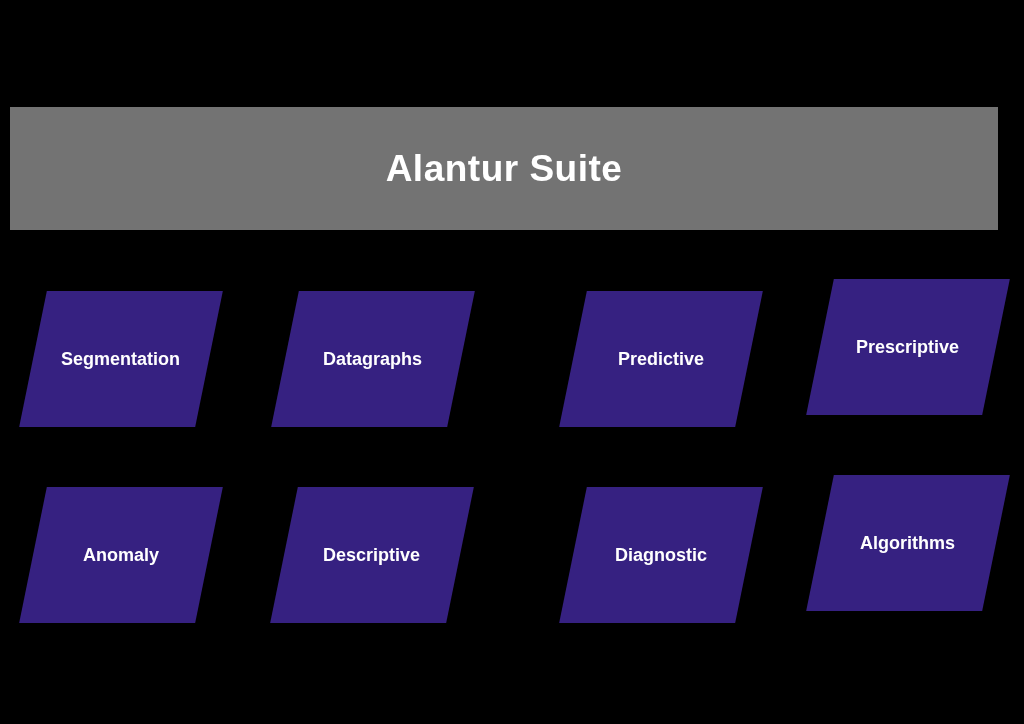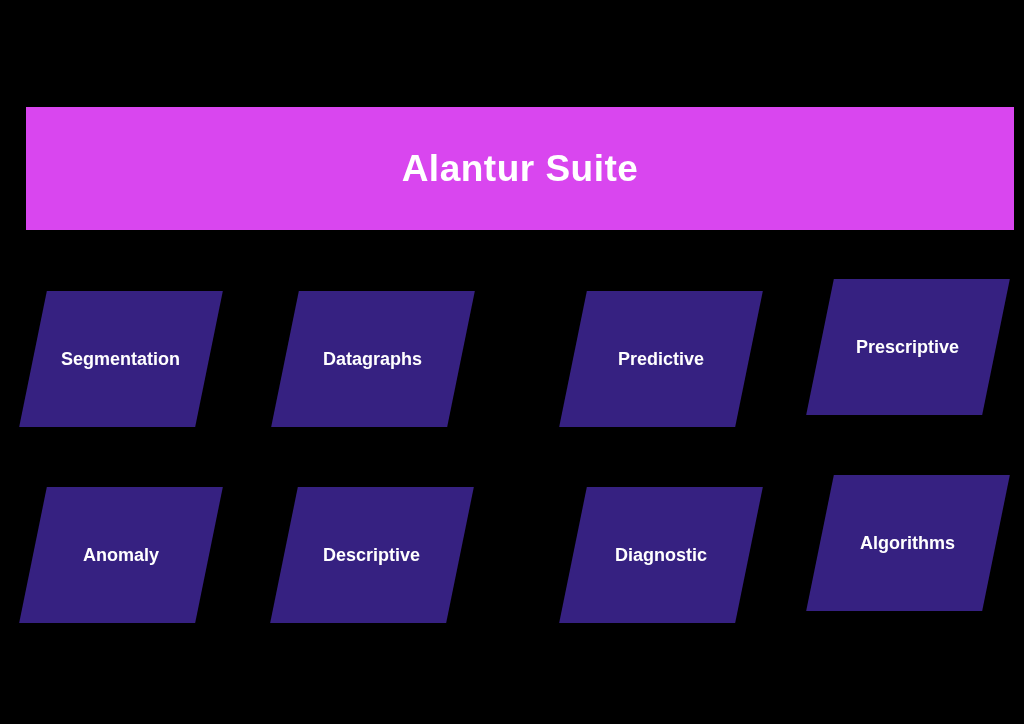--- a/index.html
+++ b/index.html
@@ -12,25 +12,25 @@
     font-family: "Liberation Sans", sans-serif;
   }
   .slide {
     position: relative;
     width: 1024px;
     height: 724px;
     background: #000000;
   }
   .title-bar {
     position: absolute;
-    left: 26px;
+    left: 10px;
     top: 107px;
     width: 988px;
     height: 123px;
-    background: #d946ef;
+    background: #737373;
     display: flex;
     align-items: center;
     justify-content: center;
   }
   .title-text {
     color: #FFFFFF;
     font-size: 37px;
     font-weight: bold;
     letter-spacing: 0.5px;
     white-space: nowrap;

